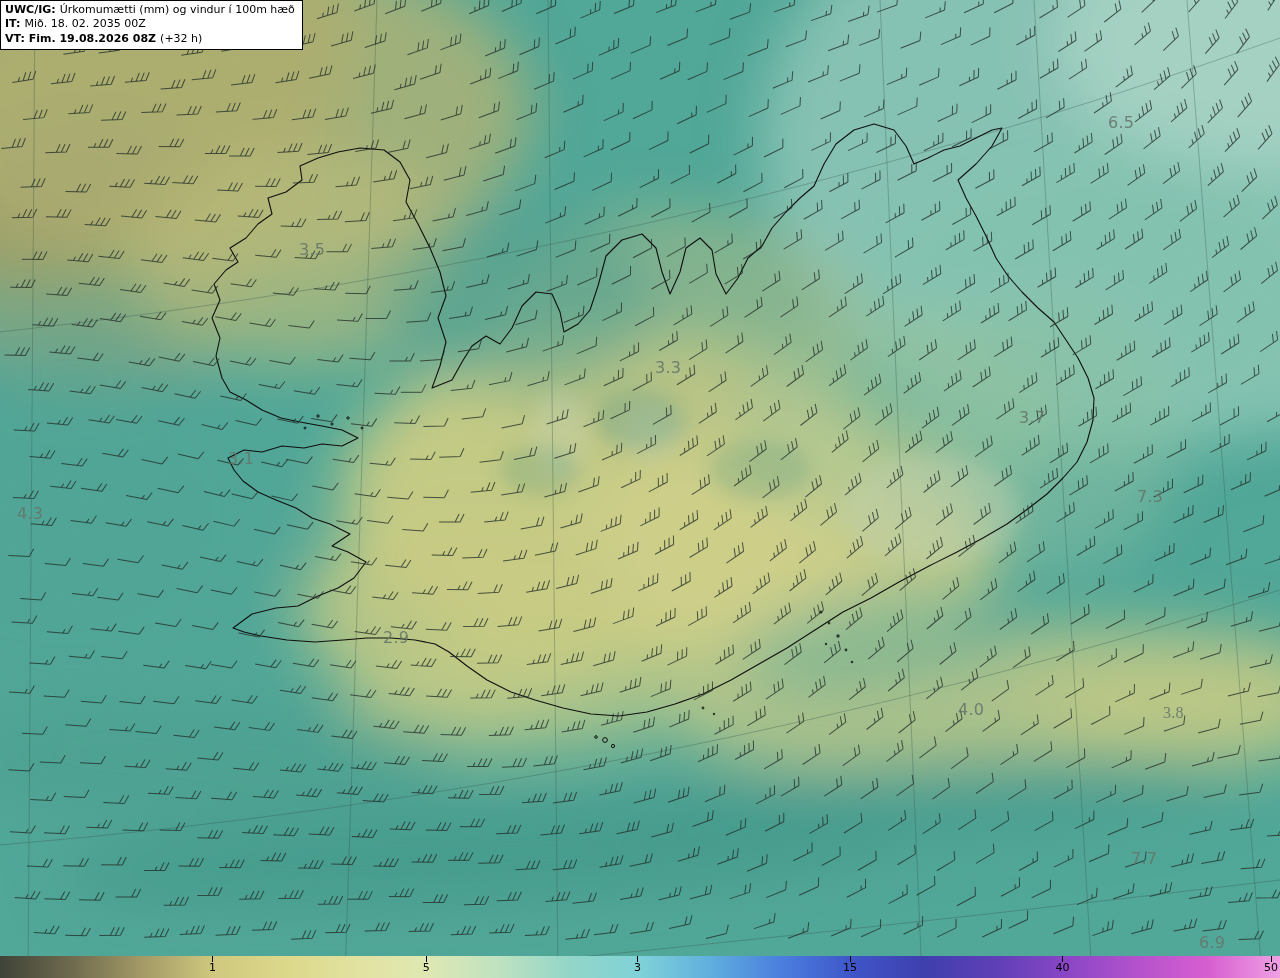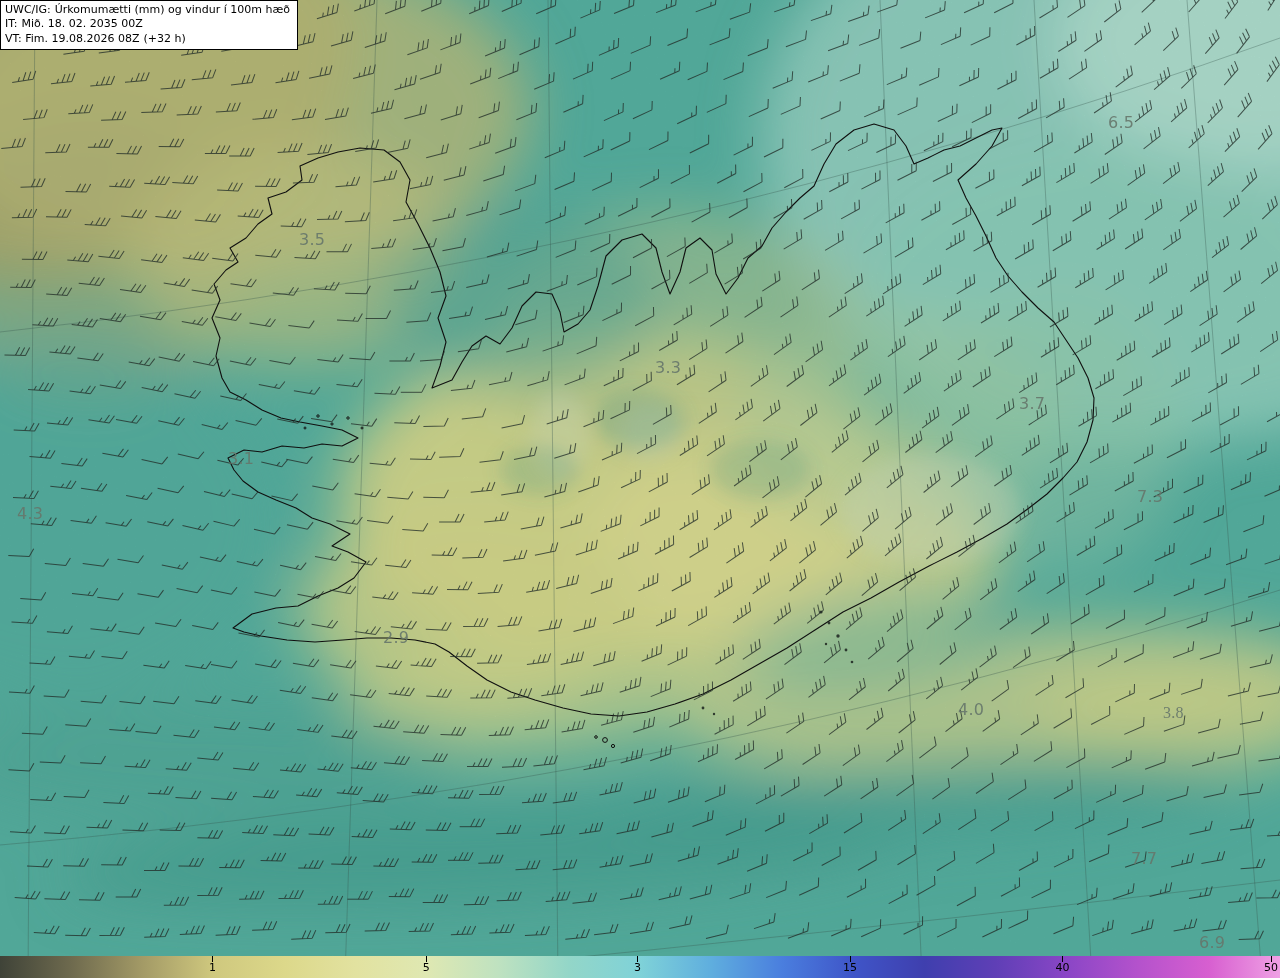--- a/index.html
+++ b/index.html
@@ -5,21 +5,21 @@
   * { margin:0; padding:0; box-sizing:border-box; }
   html,body { width:1280px; height:978px; overflow:hidden; background:#5cb4a4;
               font-family:"DejaVu Sans","Liberation Sans",sans-serif; }
   #map-root { position:relative; width:1280px; height:978px; overflow:hidden; }
   #field-svg { position:absolute; left:0; top:0; width:1280px; height:978px; display:block; }
 
   
   .header-box { position:absolute; top:0; left:0; z-index:7; background:#ffffff;
                 border:1px solid #000; padding:2px 7px 3px 4px; font-size:11px;
                 line-height:1.3; color:#000; white-space:nowrap; }
-  .header-box .lbl { font-weight:normal; }
+  .header-box .lbl { font-weight:bold; }
   .header-box .val { margin-left:4px; }
 
   
   .vlabel { position:absolute; z-index:4; font-size:16px; letter-spacing:0.3px;
             opacity:0.9; transform:translate(0,0); pointer-events:none; }
 
   
   #colorbar { position:absolute; left:0; bottom:0; width:1280px; height:22px; z-index:8; }
   #colorbar-gradient { position:absolute; left:0; top:0; width:100%; height:100%; }
   .cb-tick { position:absolute; top:0; height:100%; width:0; }
@@ -1065,23 +1065,23 @@
         <path d="M0 0L21 0M21 0L25 -8M16 0L20 -8M11 0L13 -4" transform="translate(1173.6 931.0) rotate(-10.5)"></path>
         <path d="M0 0L21 0M21 0L25 -8M16 0L20 -8" transform="translate(1202.5 930.9) rotate(-6.8)"></path>
         <path d="M0 0L21 0M21 0L25 -8M16 0L20 -8" transform="translate(1238.7 939.4) rotate(-1.6)"></path>
       </g>
 
     <rect x="0" y="0" width="1280" height="978" filter="url(#grain)" opacity="0.06"></rect>
   </svg>
 
   <div id="labels">
       <span class="vlabel" style="left: 1108px; top: 113px; color: rgb(102, 118, 107);">6.5</span>
-      <span class="vlabel" style="left: 299px; top: 230px; color: rgb(102, 118, 107); text-align: right;">3.5</span>
+      <span class="vlabel" style="left: 299px; top: 240px; color: rgb(102, 118, 107); text-align: right;">3.5</span>
       <span class="vlabel" style="left: 655px; top: 358px; color: rgb(102, 118, 107);">3.3</span>
-      <span class="vlabel" style="left: 1019px; top: 394px; color: rgb(102, 118, 107);">3.7</span>
+      <span class="vlabel" style="left: 1019px; top: 408px; color: rgb(102, 118, 107);">3.7</span>
       <span class="vlabel" style="left: 228px; top: 449px; color: rgb(102, 118, 107);">3.1</span>
       <span class="vlabel" style="left: 1137px; top: 487px; color: rgb(102, 118, 107);">7.3</span>
       <span class="vlabel" style="left: 17px; top: 504px; color: rgb(102, 118, 107);">4.3</span>
       <span class="vlabel" style="left: 383px; top: 628px; color: rgb(102, 118, 107);">2.9</span>
       <span class="vlabel" style="left: 958px; top: 700px; color: rgb(102, 118, 107);">4.0</span>
       <span class="vlabel" style="left: 1163px; top: 704px; color: rgb(102, 118, 107); font-family: Liberation Serif, serif;">3.8</span>
       <span class="vlabel" style="left: 1131px; top: 849px; color: rgb(102, 118, 107);">7.7</span>
       <span class="vlabel" style="left: 1199px; top: 933px; color: rgb(102, 118, 107); text-align: right;">6.9</span>
     </div>
 

